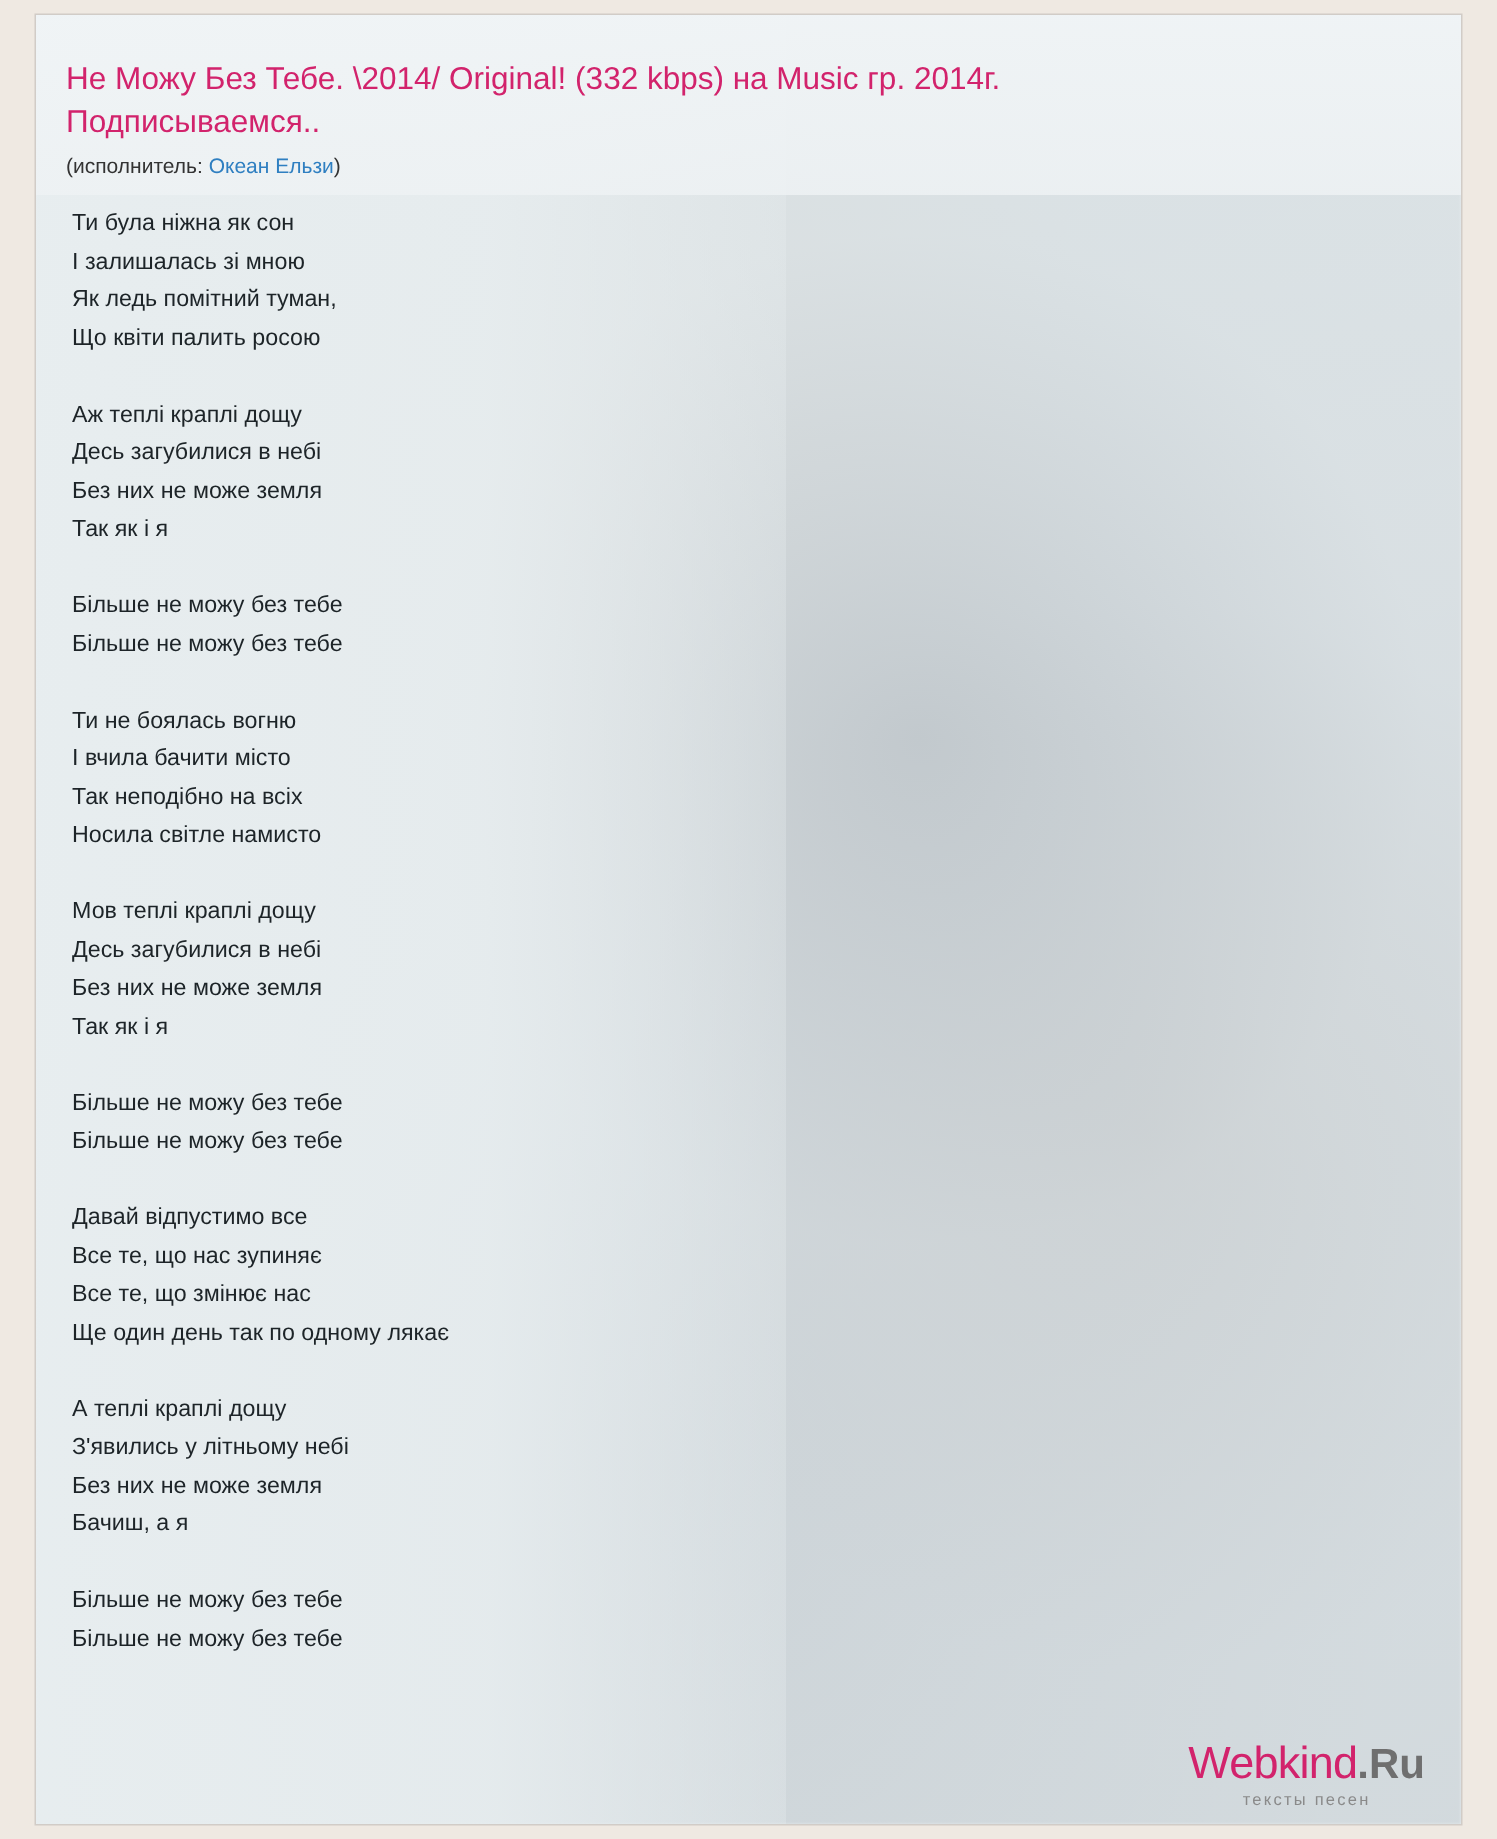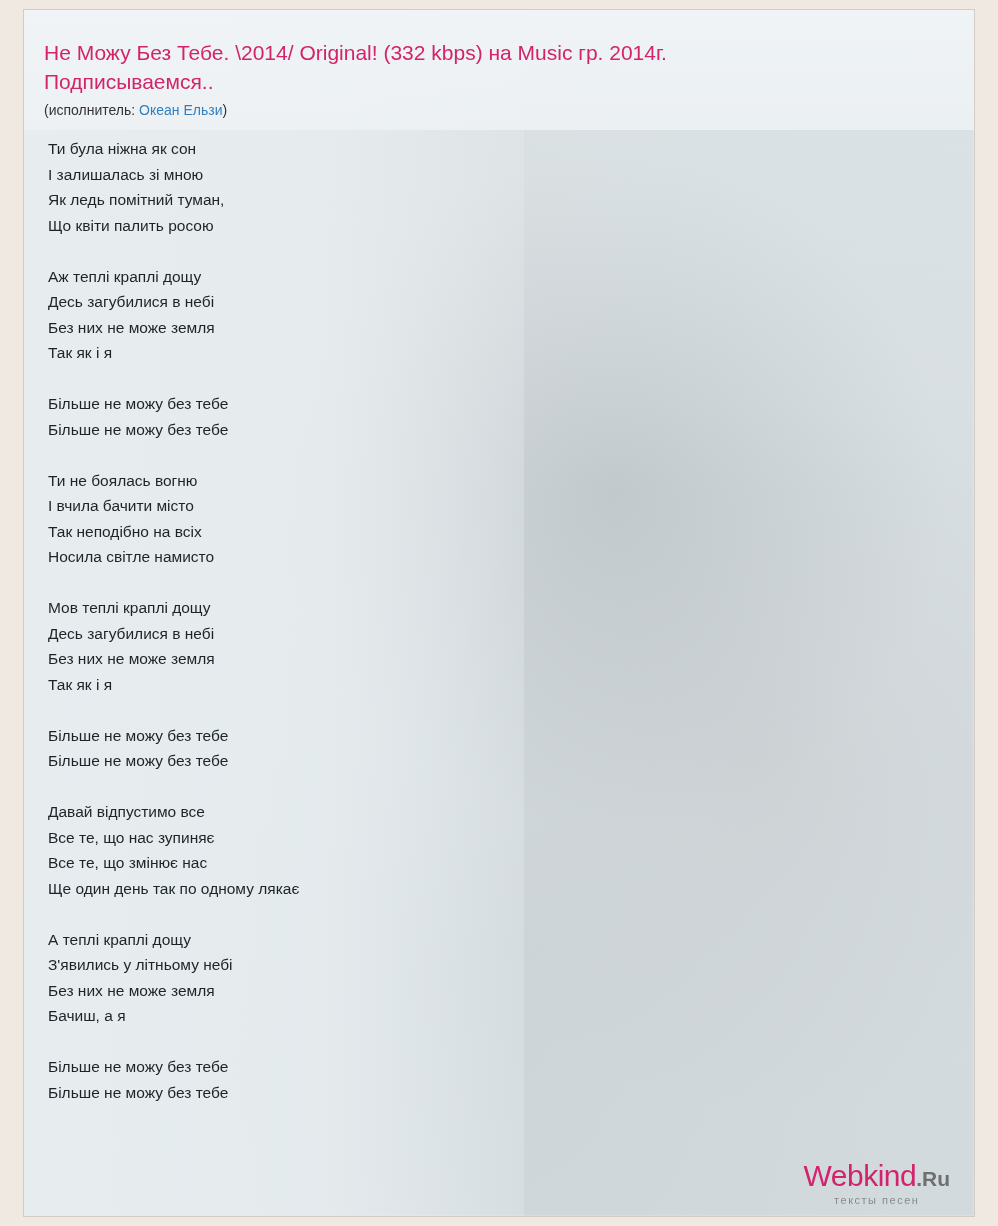--- a/index.html
+++ b/index.html
@@ -98,21 +98,21 @@
     font-family: "Liberation Sans", sans-serif;
     line-height: 1;
   }
   .logo-main {
     font-size: 30px;
     font-weight: normal;
     color: #d2236c;
     letter-spacing: -0.5px;
   }
   .logo-ru {
-    font-size: 21px;
+    font-size: 28px;
     font-weight: bold;
     color: #6f6f6f;
   }
   .logo-sub {
     margin-top: 4px;
     font-size: 11px;
     color: #8a8a8a;
     letter-spacing: 1.5px;
     text-align: center;
   }

